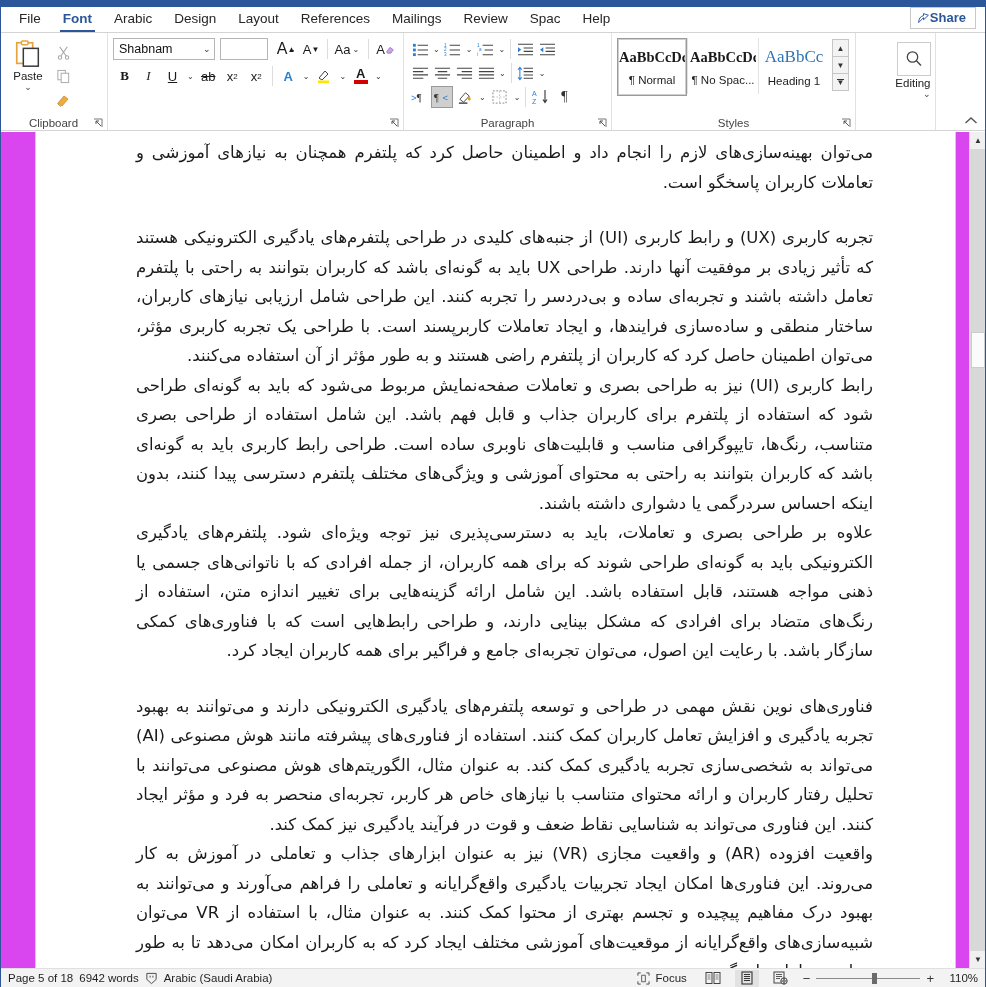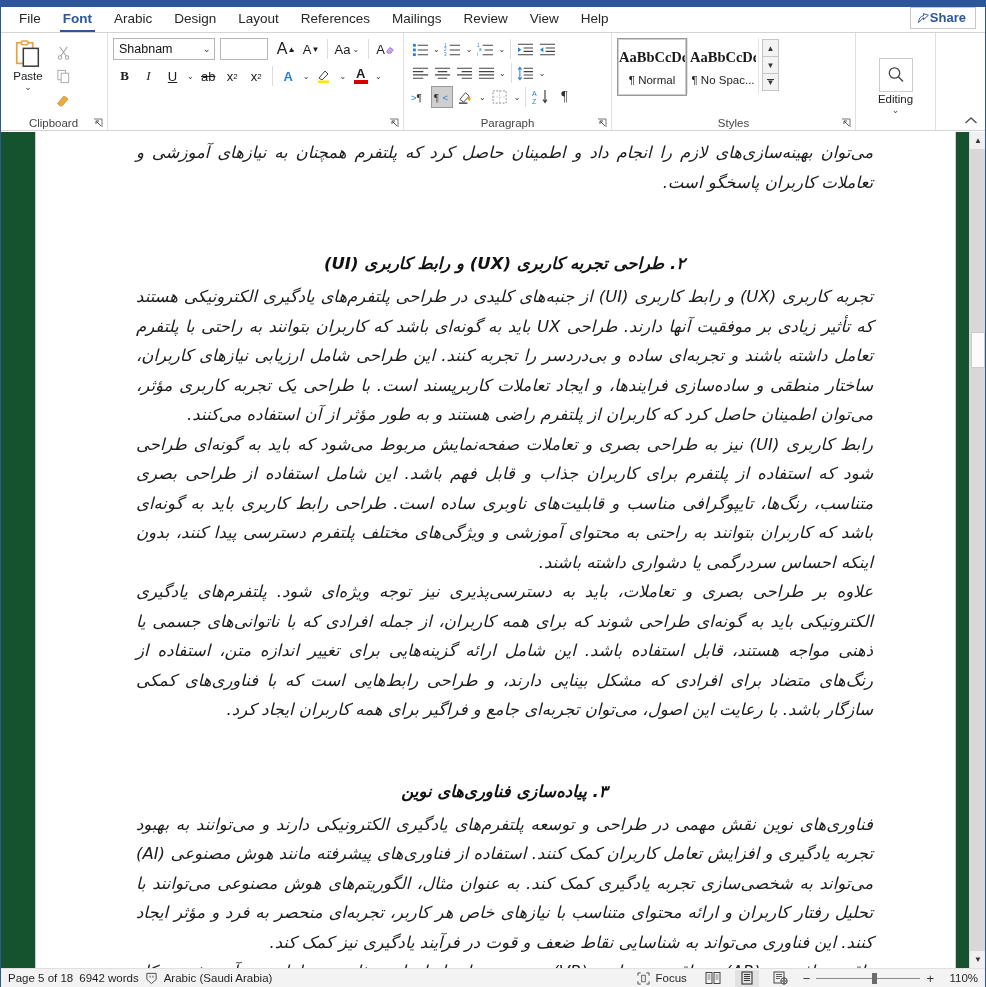--- a/index.html
+++ b/index.html
@@ -157,39 +157,38 @@
   }
   .gsbtn {
     width: 17px; height: 18px; border: 1px solid #c6c6c6; background: #f3f3f3;
     display: flex; align-items: center; justify-content: center;
     font-size: 8px; color: #333; cursor: default; margin-bottom: -1px;
   }
 
   
   .editing-group { width: 80px; align-items: center; }
   .editing-btn {
-    display: flex; flex-direction: column; align-items: center;
-    width: 70px; cursor: default; padding-top: 3px; margin: 16px auto;
+    display: flex; flex-direction: column; align-items: flex-end;
+    width: 70px; cursor: default; padding-top: 3px; margin: 0 auto;
   }
   .editing-sq {
     width: 34px; height: 34px; border: 1px solid #ccc; background: #fff;
     display: flex; align-items: center; justify-content: center;
   }
   .ribbon-collapse {
     position: absolute; right: 8px; bottom: 4px;
     font-size: 12px; color: #555; cursor: default;
   }
 
   
   .docarea {
     position: absolute;
     top: 132px; left: 0; right: 0; bottom: 19px;
-    background: #14532d;
+    background: #d946ef;
     overflow: hidden;
-    font-style: italic;
   }
   .page {
     position: absolute;
     top: 0; left: 35px; width: 921px; bottom: 0;
     background: #ffffff;
     border-left: 1px solid #d0d0d0;
     border-right: 1px solid #d0d0d0;
   }
   .page-inner {
     padding: 6px 82px 0 100px;
@@ -272,21 +271,21 @@
 
 <div class="tabstrip">
   <div class="tab"><span>File</span></div>
   <div class="tab active"><span>Font</span></div>
   <div class="tab"><span>Arabic</span></div>
   <div class="tab"><span>Design</span></div>
   <div class="tab"><span>Layout</span></div>
   <div class="tab"><span>References</span></div>
   <div class="tab"><span>Mailings</span></div>
   <div class="tab"><span>Review</span></div>
-  <div class="tab"><span>View</span></div>
+  <div class="tab"><span>Spac</span></div>
   <div class="tab"><span>Help</span></div>
 
   <div class="share-btn">
     <span>
       <svg width="13" height="13" viewBox="0 0 16 16">
           <path d="M2 13 L8 7 L8 9.5 L14 4 L8 2 L8 4.5 C4 5 2 9 2 13 Z" fill="none" stroke="#2b579a" stroke-width="1.2" stroke-linejoin="round"></path>
         </svg>
     </span>
     <span>Share</span>
   </div>
@@ -591,20 +590,24 @@
       <div class="style-card selected">
         <div class="style-preview">AaBbCcDc</div>
         <div class="style-name">¶ Normal</div>
       </div>
       <div class="style-divider"></div>
       <div class="style-card">
         <div class="style-preview">AaBbCcDc</div>
         <div class="style-name">¶ No Spac...</div>
       </div>
       <div class="style-divider"></div>
+      <div class="style-card h1">
+        <div class="style-preview">AaBbCс</div>
+        <div class="style-name">Heading 1</div>
+      </div>
       <div class="gallery-scroll">
         <div class="gsbtn">▲</div>
         <div class="gsbtn">▼</div>
         <div class="gsbtn" style="flex-direction:column;line-height:5px;">
           <span style="display:block;width:7px;height:1px;background:#333;"></span>
           <span>▼</span>
         </div>
       </div>
     </div>
     <div class="group-label">Styles</div>
@@ -638,26 +641,24 @@
         <path d="M1.5 7 L7 2 L12.5 7" fill="none" stroke="#555" stroke-width="1.4"></path>
       </svg>
   </div>
 </div>
 
 <div class="docarea">
   <div class="page">
     <div class="page-inner">
       <p class="para">می‌توان بهینه‌سازی‌های لازم را انجام داد و اطمینان حاصل کرد که پلتفرم همچنان به نیازهای آموزشی و تعاملات کاربران پاسخگو است.</p>
       <div class="gap"></div>
-      <h2 class="heading">۲. طراحی تجربه کاربری (UX) و رابط کاربری (UI)</h2>
       <p class="para">تجربه کاربری (UX) و رابط کاربری (UI) از جنبه‌های کلیدی در طراحی پلتفرم‌های یادگیری الکترونیکی هستند که تأثیر زیادی بر موفقیت آنها دارند. طراحی UX باید به گونه‌ای باشد که کاربران بتوانند به راحتی با پلتفرم تعامل داشته باشند و تجربه‌ای ساده و بی‌دردسر را تجربه کنند. این طراحی شامل ارزیابی نیازهای کاربران، ساختار منطقی و ساده‌سازی فرایندها، و ایجاد تعاملات کاربرپسند است. با طراحی یک تجربه کاربری مؤثر، می‌توان اطمینان حاصل کرد که کاربران از پلتفرم راضی هستند و به طور مؤثر از آن استفاده می‌کنند.</p>
       <p class="para">رابط کاربری (UI) نیز به طراحی بصری و تعاملات صفحه‌نمایش مربوط می‌شود که باید به گونه‌ای طراحی شود که استفاده از پلتفرم برای کاربران جذاب و قابل فهم باشد. این شامل استفاده از طراحی بصری متناسب، رنگ‌ها، تایپوگرافی مناسب و قابلیت‌های ناوبری ساده است. طراحی رابط کاربری باید به گونه‌ای باشد که کاربران بتوانند به راحتی به محتوای آموزشی و ویژگی‌های مختلف پلتفرم دسترسی پیدا کنند، بدون اینکه احساس سردرگمی یا دشواری داشته باشند.</p>
       <p class="para">علاوه بر طراحی بصری و تعاملات، باید به دسترسی‌پذیری نیز توجه ویژه‌ای شود. پلتفرم‌های یادگیری الکترونیکی باید به گونه‌ای طراحی شوند که برای همه کاربران، از جمله افرادی که با ناتوانی‌های جسمی یا ذهنی مواجه هستند، قابل استفاده باشد. این شامل ارائه گزینه‌هایی برای تغییر اندازه متن، استفاده از رنگ‌های متضاد برای افرادی که مشکل بینایی دارند، و طراحی رابط‌هایی است که با فناوری‌های کمکی سازگار باشد. با رعایت این اصول، می‌توان تجربه‌ای جامع و فراگیر برای همه کاربران ایجاد کرد.</p>
       <div class="gap"></div>
-      <h2 class="heading">۳. پیاده‌سازی فناوری‌های نوین</h2>
       <p class="para">فناوری‌های نوین نقش مهمی در طراحی و توسعه پلتفرم‌های یادگیری الکترونیکی دارند و می‌توانند به بهبود تجربه یادگیری و افزایش تعامل کاربران کمک کنند. استفاده از فناوری‌های پیشرفته مانند هوش مصنوعی (AI) می‌تواند به شخصی‌سازی تجربه یادگیری کمک کند. به عنوان مثال، الگوریتم‌های هوش مصنوعی می‌توانند با تحلیل رفتار کاربران و ارائه محتوای متناسب با نیازهای خاص هر کاربر، تجربه‌ای منحصر به فرد و مؤثر ایجاد کنند. این فناوری می‌تواند به شناسایی نقاط ضعف و قوت در فرآیند یادگیری نیز کمک کند.</p>
       <p class="para">واقعیت افزوده (AR) و واقعیت مجازی (VR) نیز به عنوان ابزارهای جذاب و تعاملی در آموزش به کار می‌روند. این فناوری‌ها امکان ایجاد تجربیات یادگیری واقع‌گرایانه و تعاملی را فراهم می‌آورند و می‌توانند به بهبود درک مفاهیم پیچیده و تجسم بهتری از محتوا کمک کنند. به عنوان مثال، با استفاده از VR می‌توان شبیه‌سازی‌های واقع‌گرایانه از موقعیت‌های آموزشی مختلف ایجاد کرد که به کاربران امکان می‌دهد تا به طور عملی و تعاملی یاد بگیرند.</p>
     </div>
   </div>
 </div>
 
 <div class="vscroll">
   <div class="track"></div>
   <div class="arrow up">▲</div>
   <div class="thumb"></div>

